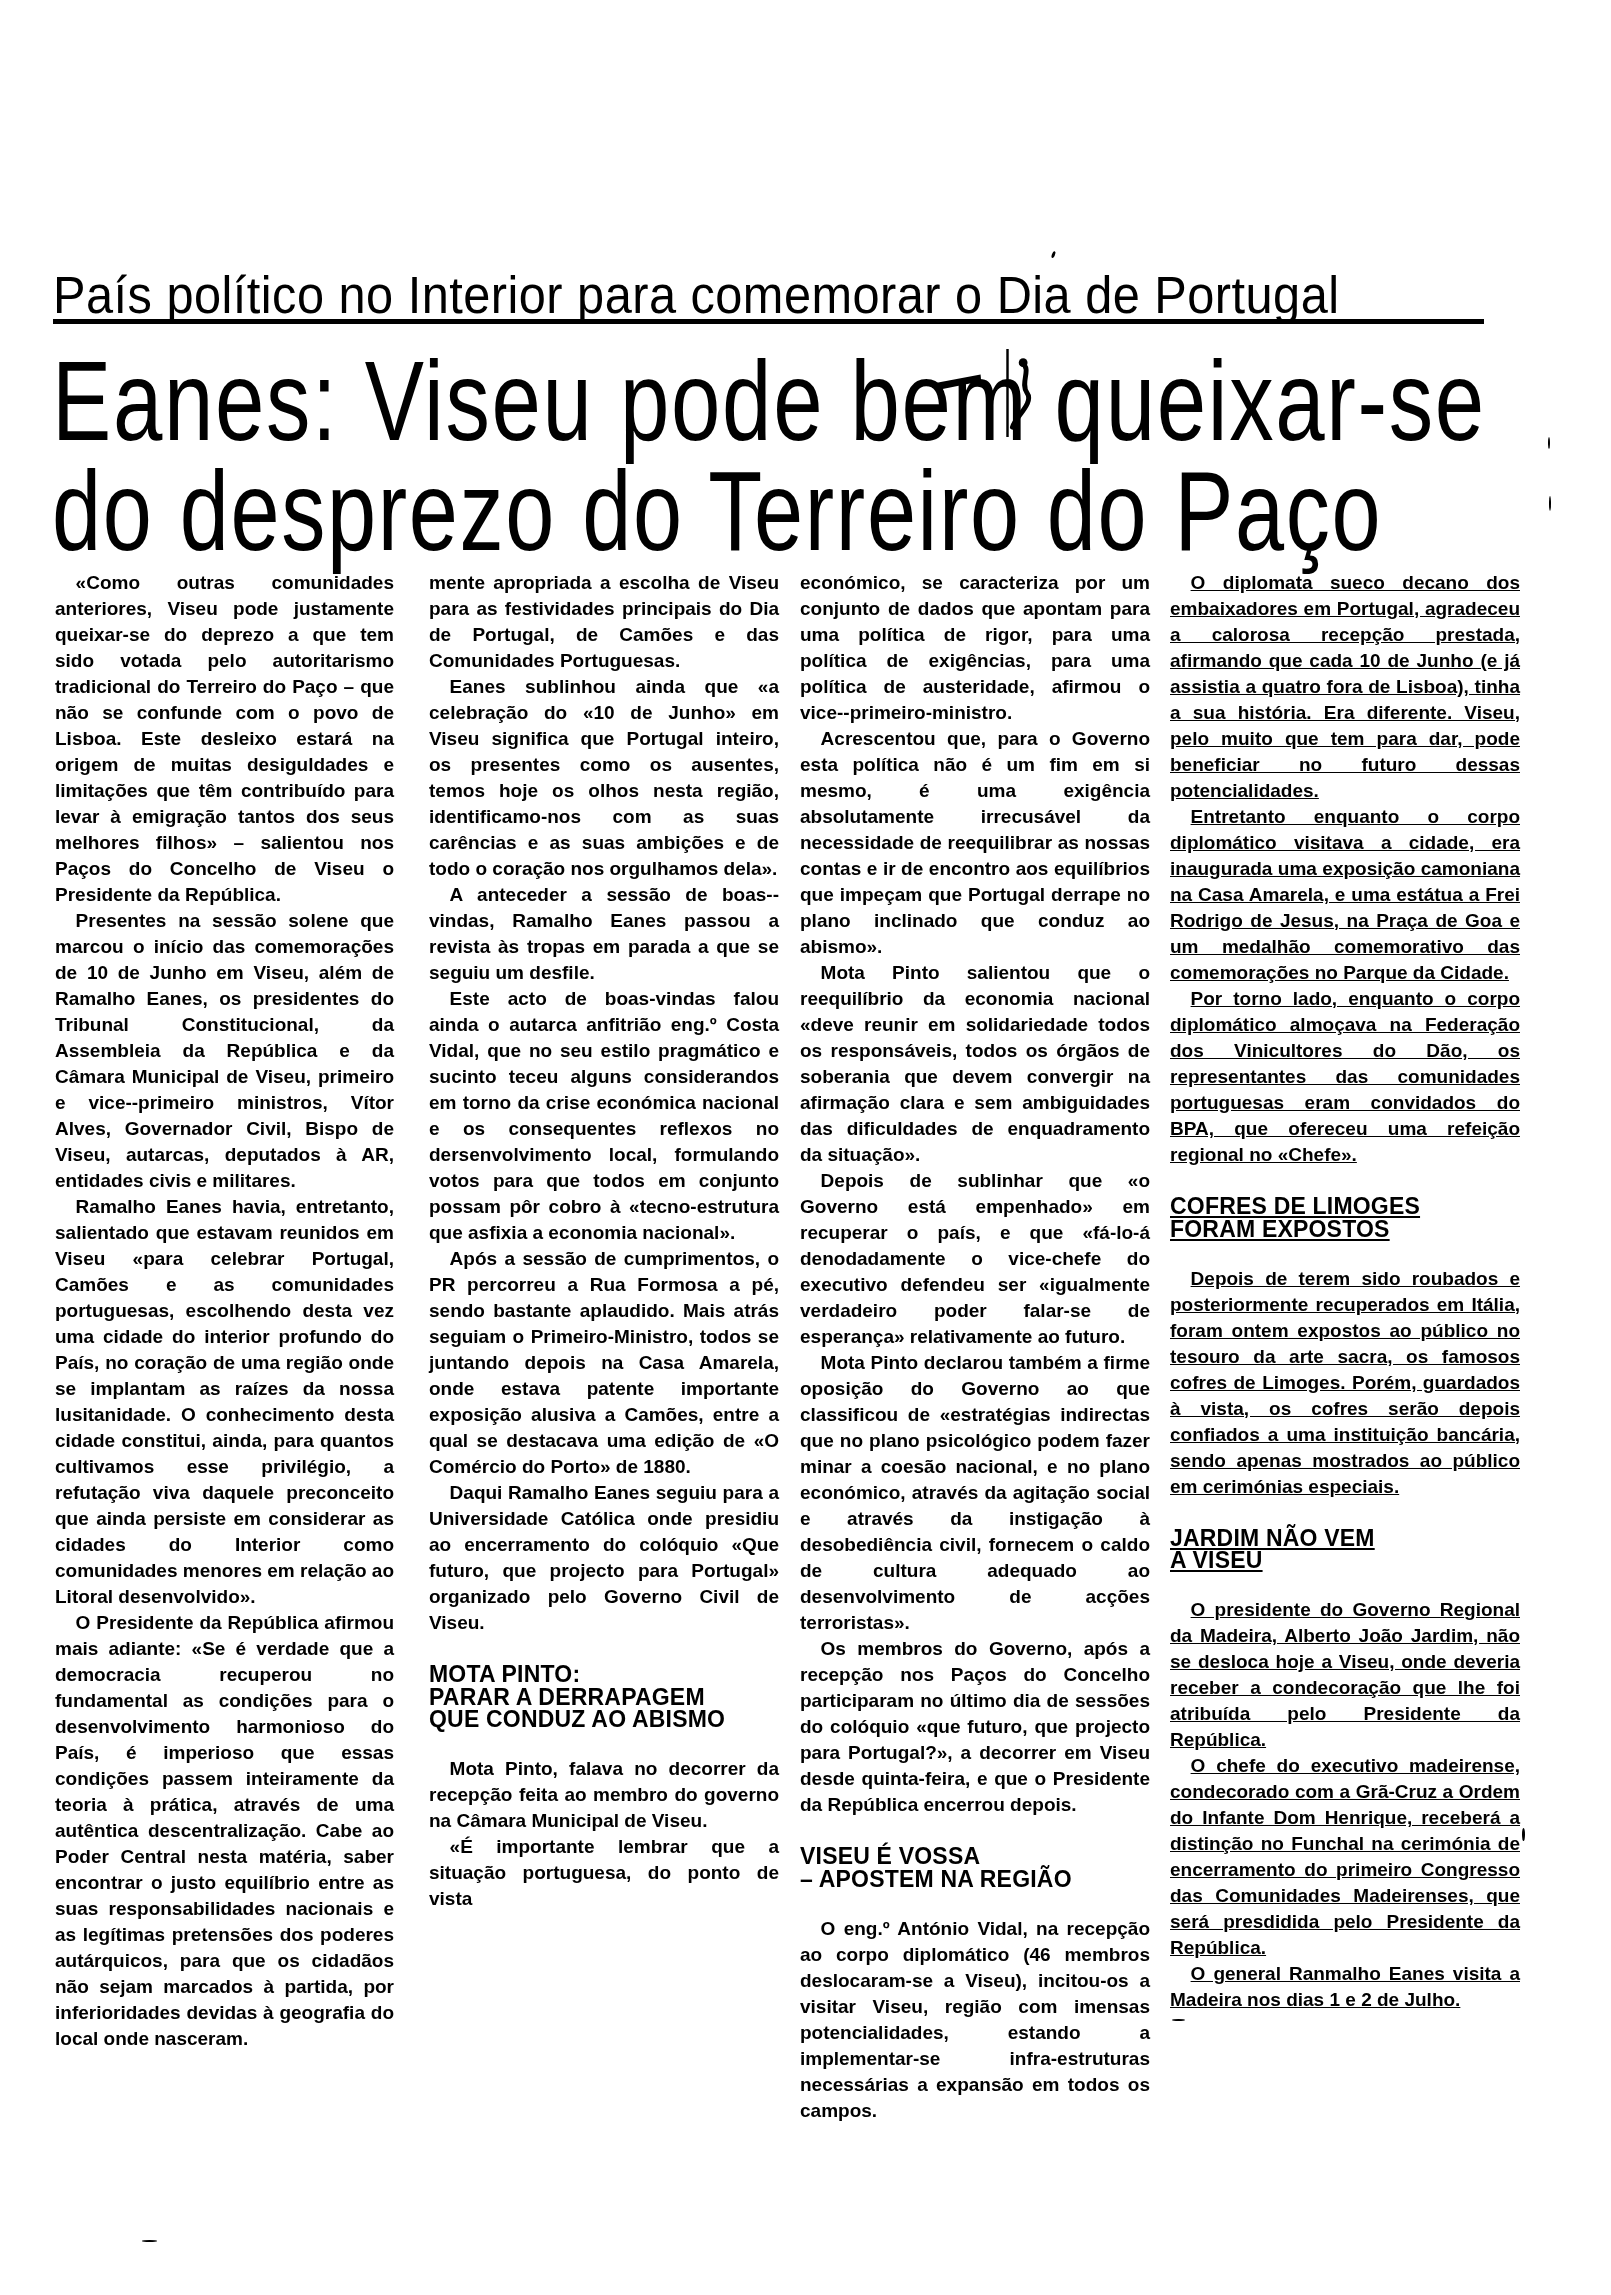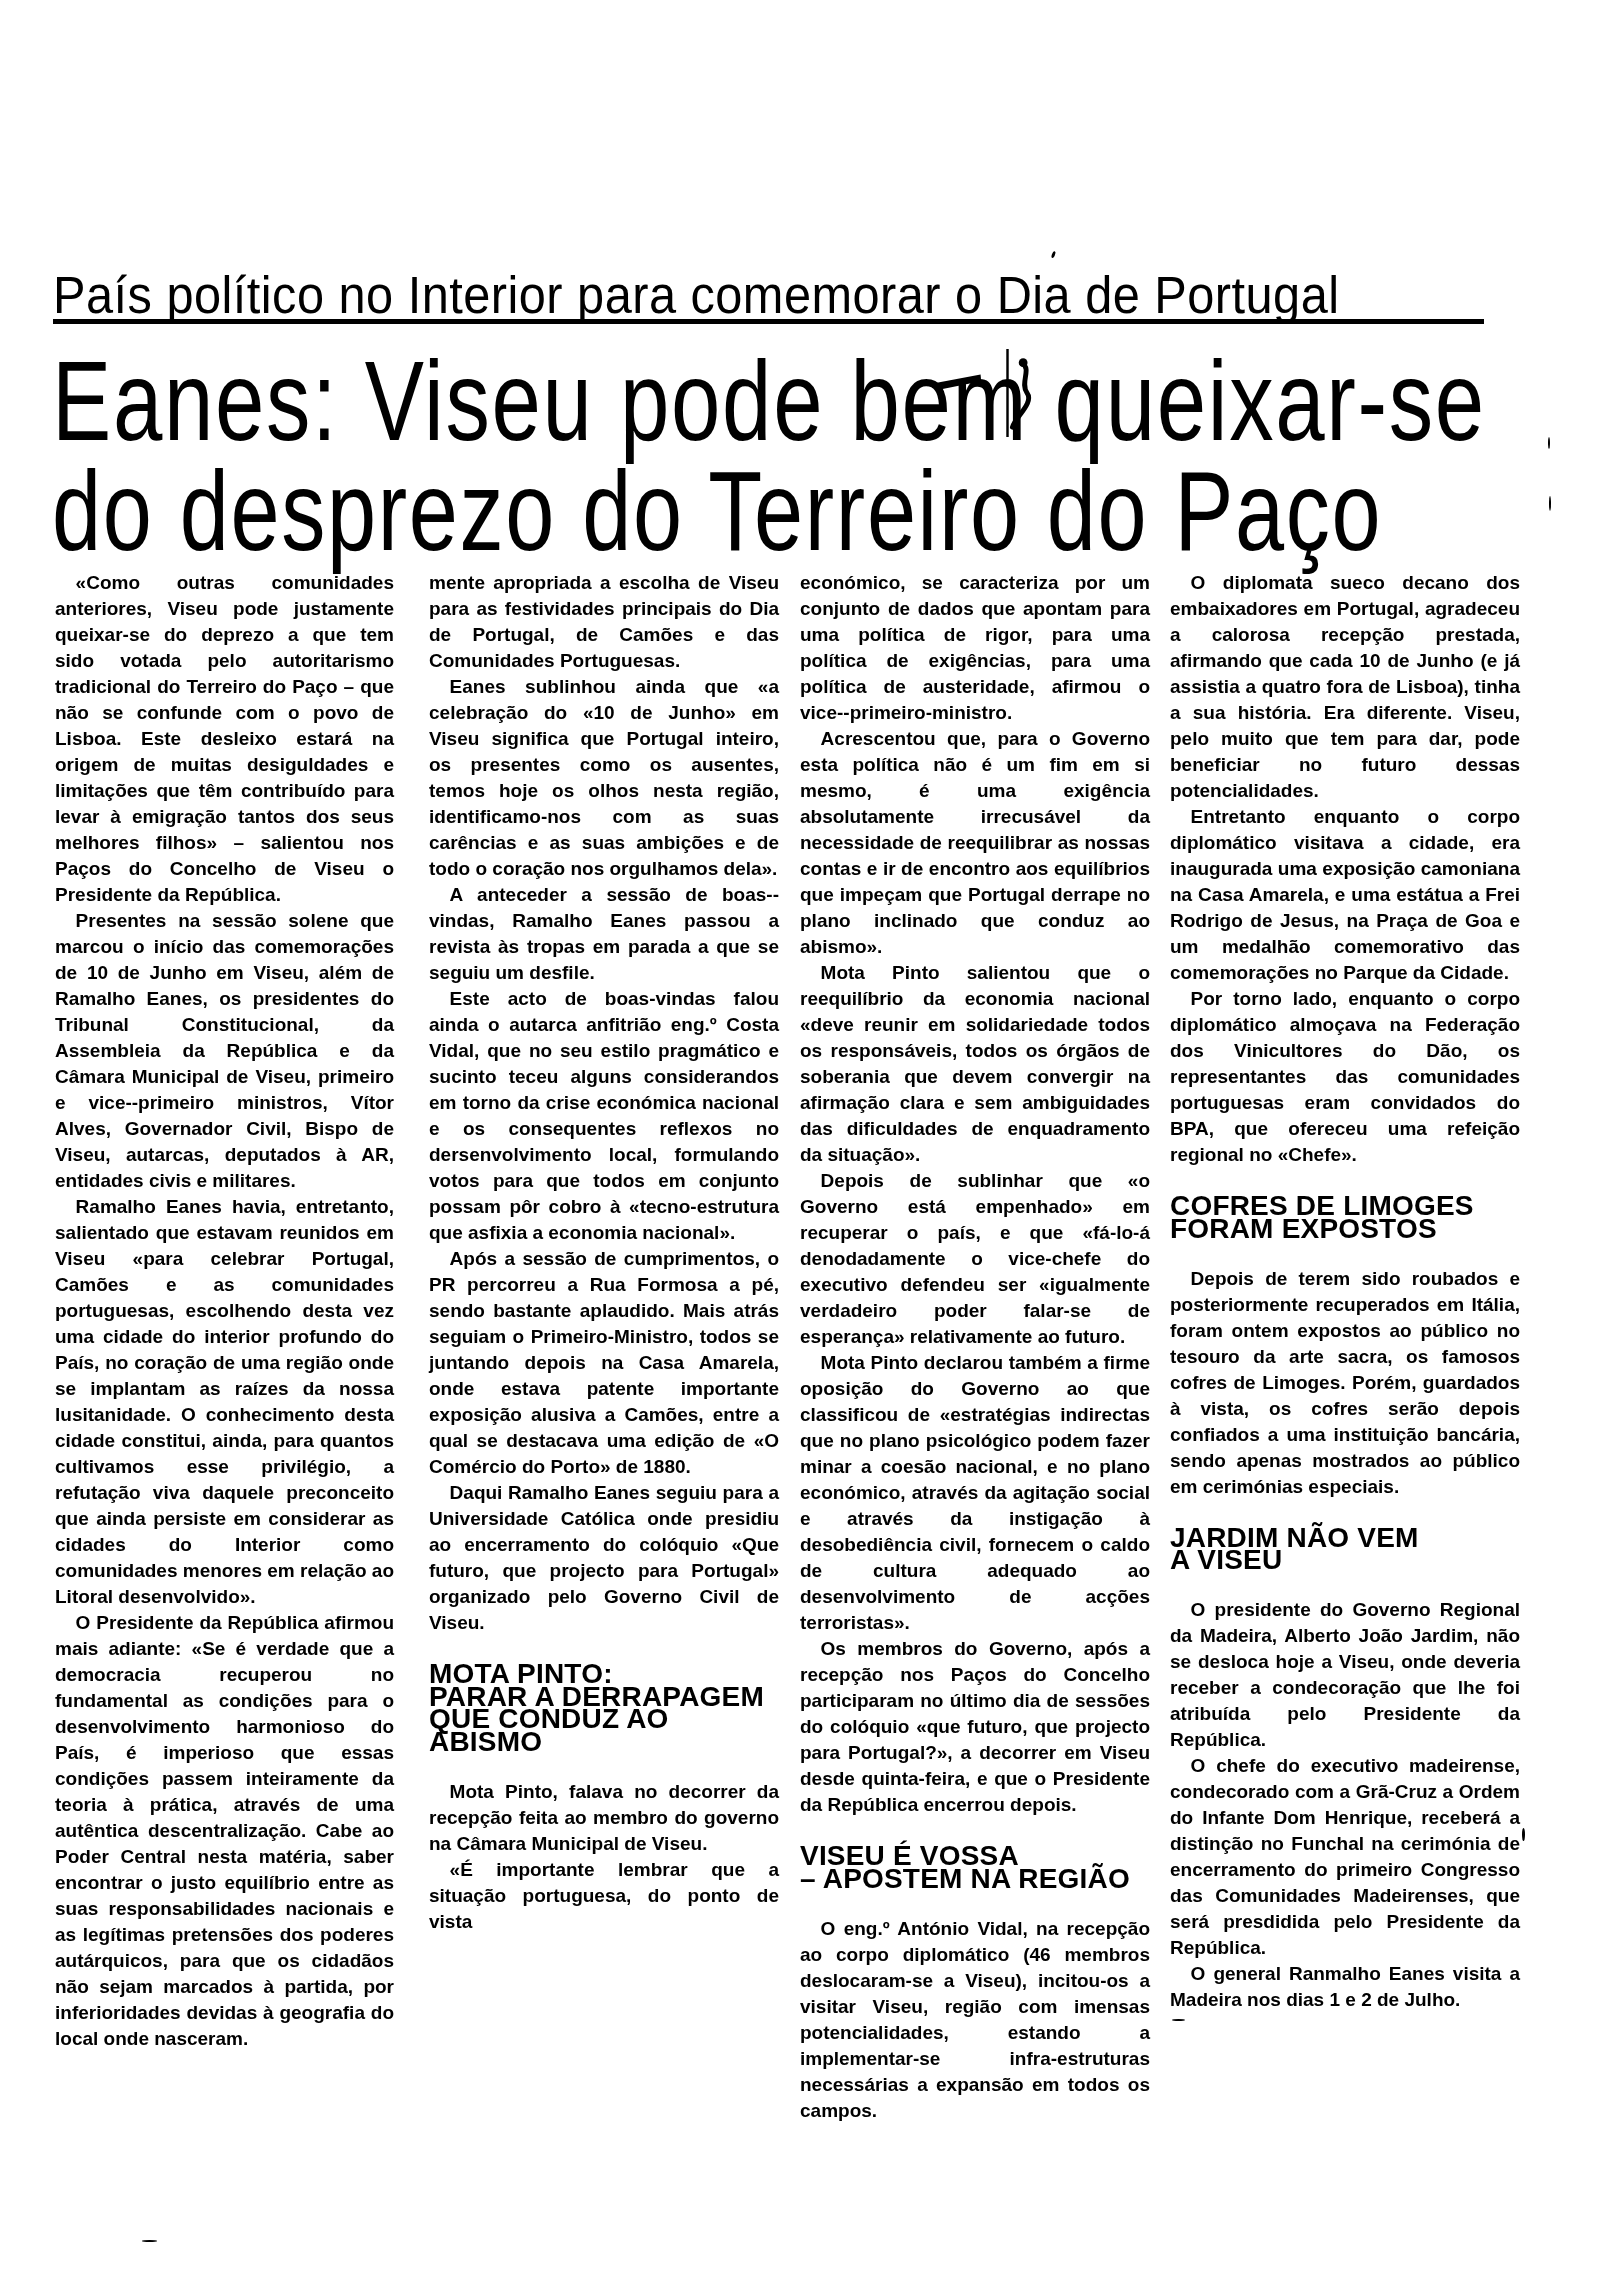--- a/index.html
+++ b/index.html
@@ -23,26 +23,26 @@
   .pencil-mark { position:absolute; left:934px; top:349px; width:147px; height:88px; }
 
   .column {
     position:absolute; top:570px;
     font-size:19px; line-height:26px; font-weight:bold;
     text-align:justify; hyphens:manual;
   }
   .col1 { left:55px; width:339px; }
   .col2 { left:429px; width:350px; }
   .col3 { left:800px; width:350px; }
-  .col4 { left:1170px; width:350px; }
+  .col4 { left:1170px; width:350px;text-decoration:underline; }
 
   .column p { margin:0; text-indent:20.6px; }
   .column p.noindent { text-indent:0; }
   .column h3 {
-    margin:27px 0 25.5px 0; font-size:28px; line-height:22.6px; font-weight:900;
+    margin:27px 0 25.5px 0; font-size:23px; line-height:22.6px; font-weight:900;
     text-align:left; letter-spacing:0.2px; text-transform:uppercase;
   }
   .column h3 span { display:block; }
 
   .speck { position:absolute; background:#000; border-radius:50%; }
 </style>
 </head>
 <body>
 
 <div>

